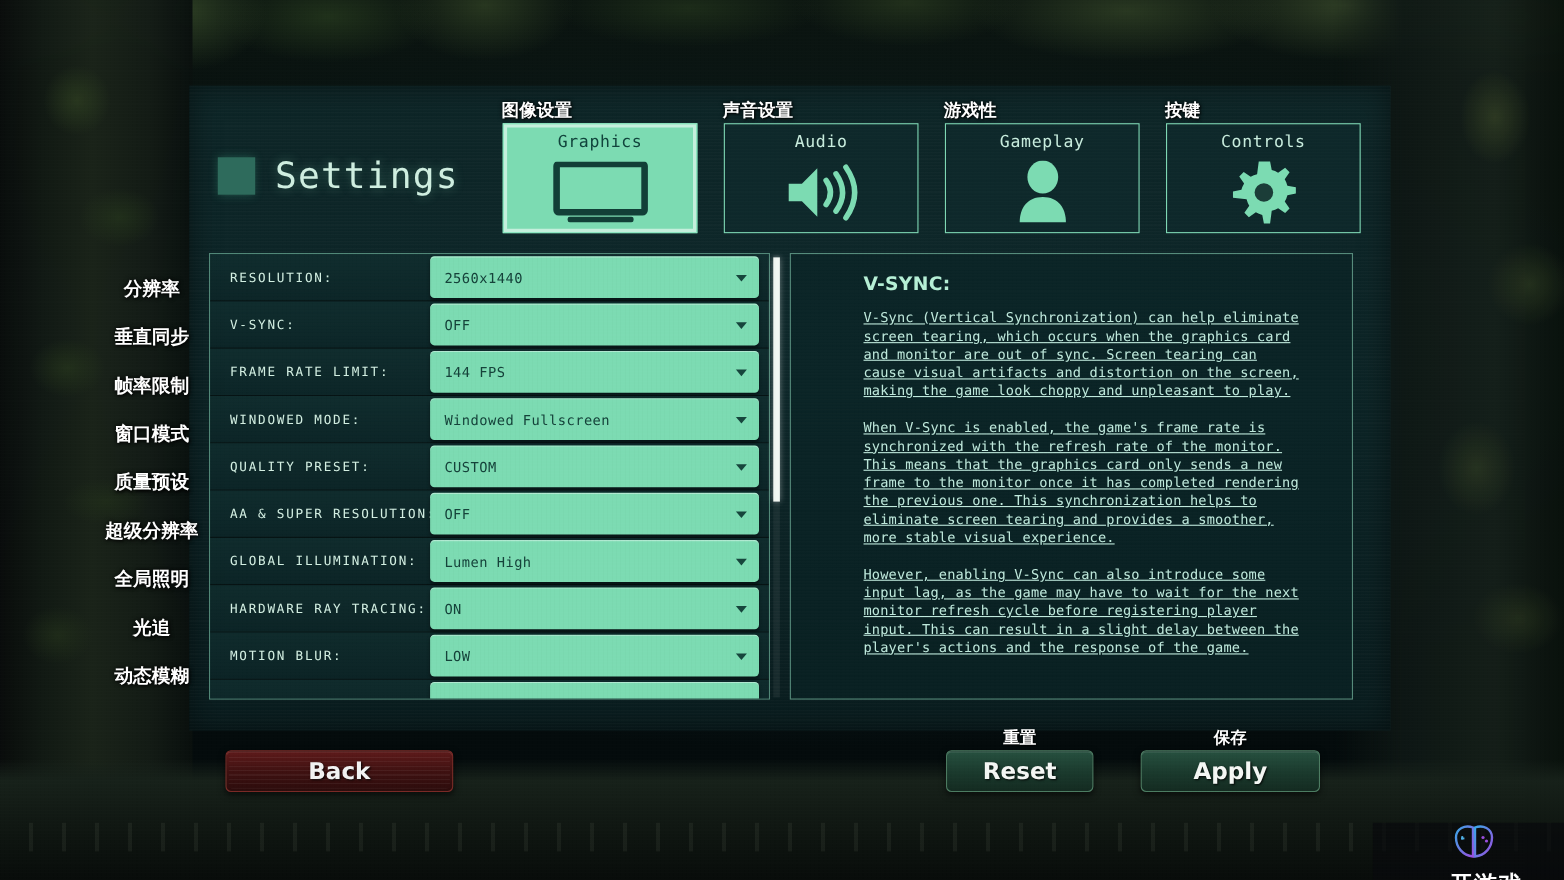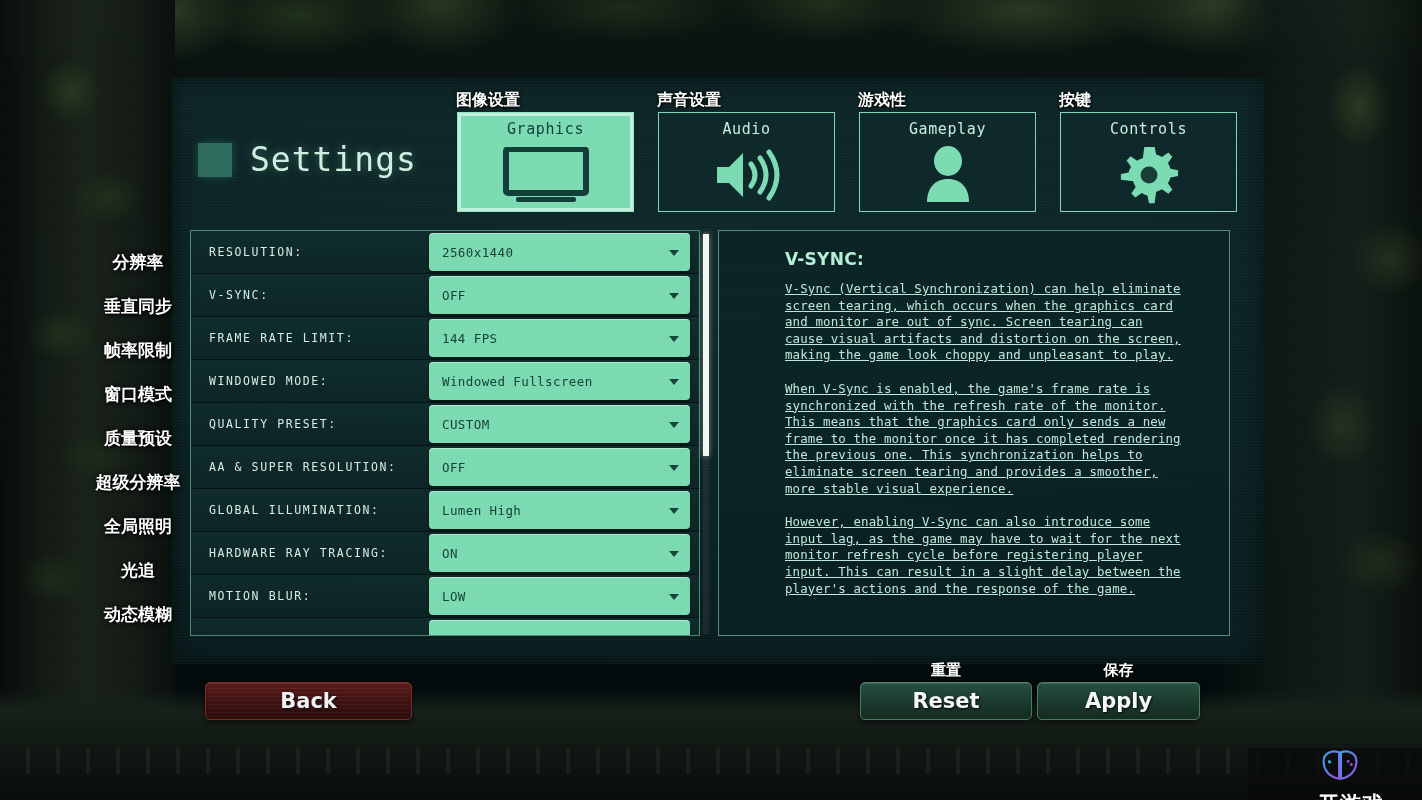--- a/index.html
+++ b/index.html
@@ -176,21 +176,20 @@
     color: #d3efe2;
     white-space: nowrap;
   }
   .opt-value {
     position: relative;
     flex: 1; margin-right: 9px; height: 38px;
     background: #7cdbb2;
     border-radius: 4px;
     display: flex; align-items: center;
     box-shadow: 0 2px 3px rgba(0,0,0,.45), inset 0 1px 0 rgba(255,255,255,.4);
-    margin-left: 38px;
   }
   .opt-value span.val {
     padding-left: 13px;
     font-size: 12.5px; letter-spacing: .4px;
     color: #15423a;
   }
   .caret {
     position: absolute; right: 11px; top: 50%;
     width: 0; height: 0; margin-top: -2px;
     border-left: 5px solid transparent;
@@ -261,21 +260,21 @@
     background: linear-gradient(180deg, #26503f 0%, #1b3b2e 50%, #142b21 100%);
     border: 1px solid #4c7c62;
     border-radius: 5px;
     display: flex; align-items: center; justify-content: center;
     font-family: "DejaVu Sans", "Liberation Sans", sans-serif;
     font-size: 21px; font-weight: 700; color: #f4f7f4;
     text-shadow: 1px 1px 2px rgba(0,0,0,.9);
     box-shadow: 0 2px 6px rgba(0,0,0,.55), inset 0 1px 0 rgba(255,255,255,.14);
     cursor: pointer;
   }
-  #btn-reset { left: 860px; width: 172px; }
+  #btn-reset { left: 860px; width: 134px; }
   #btn-apply { left: 1037px; width: 163px; }
   .btn-cn {
     position: absolute; top: -22px; left: 50%; transform: translateX(-50%);
     font-family: "DejaVu Sans", "Liberation Sans", sans-serif;
     font-size: 15px; font-weight: 700; color: #ffffff;
     text-shadow: 1px 1px 2px rgba(0,0,0,.95);
     white-space: nowrap;
   }
 
   

